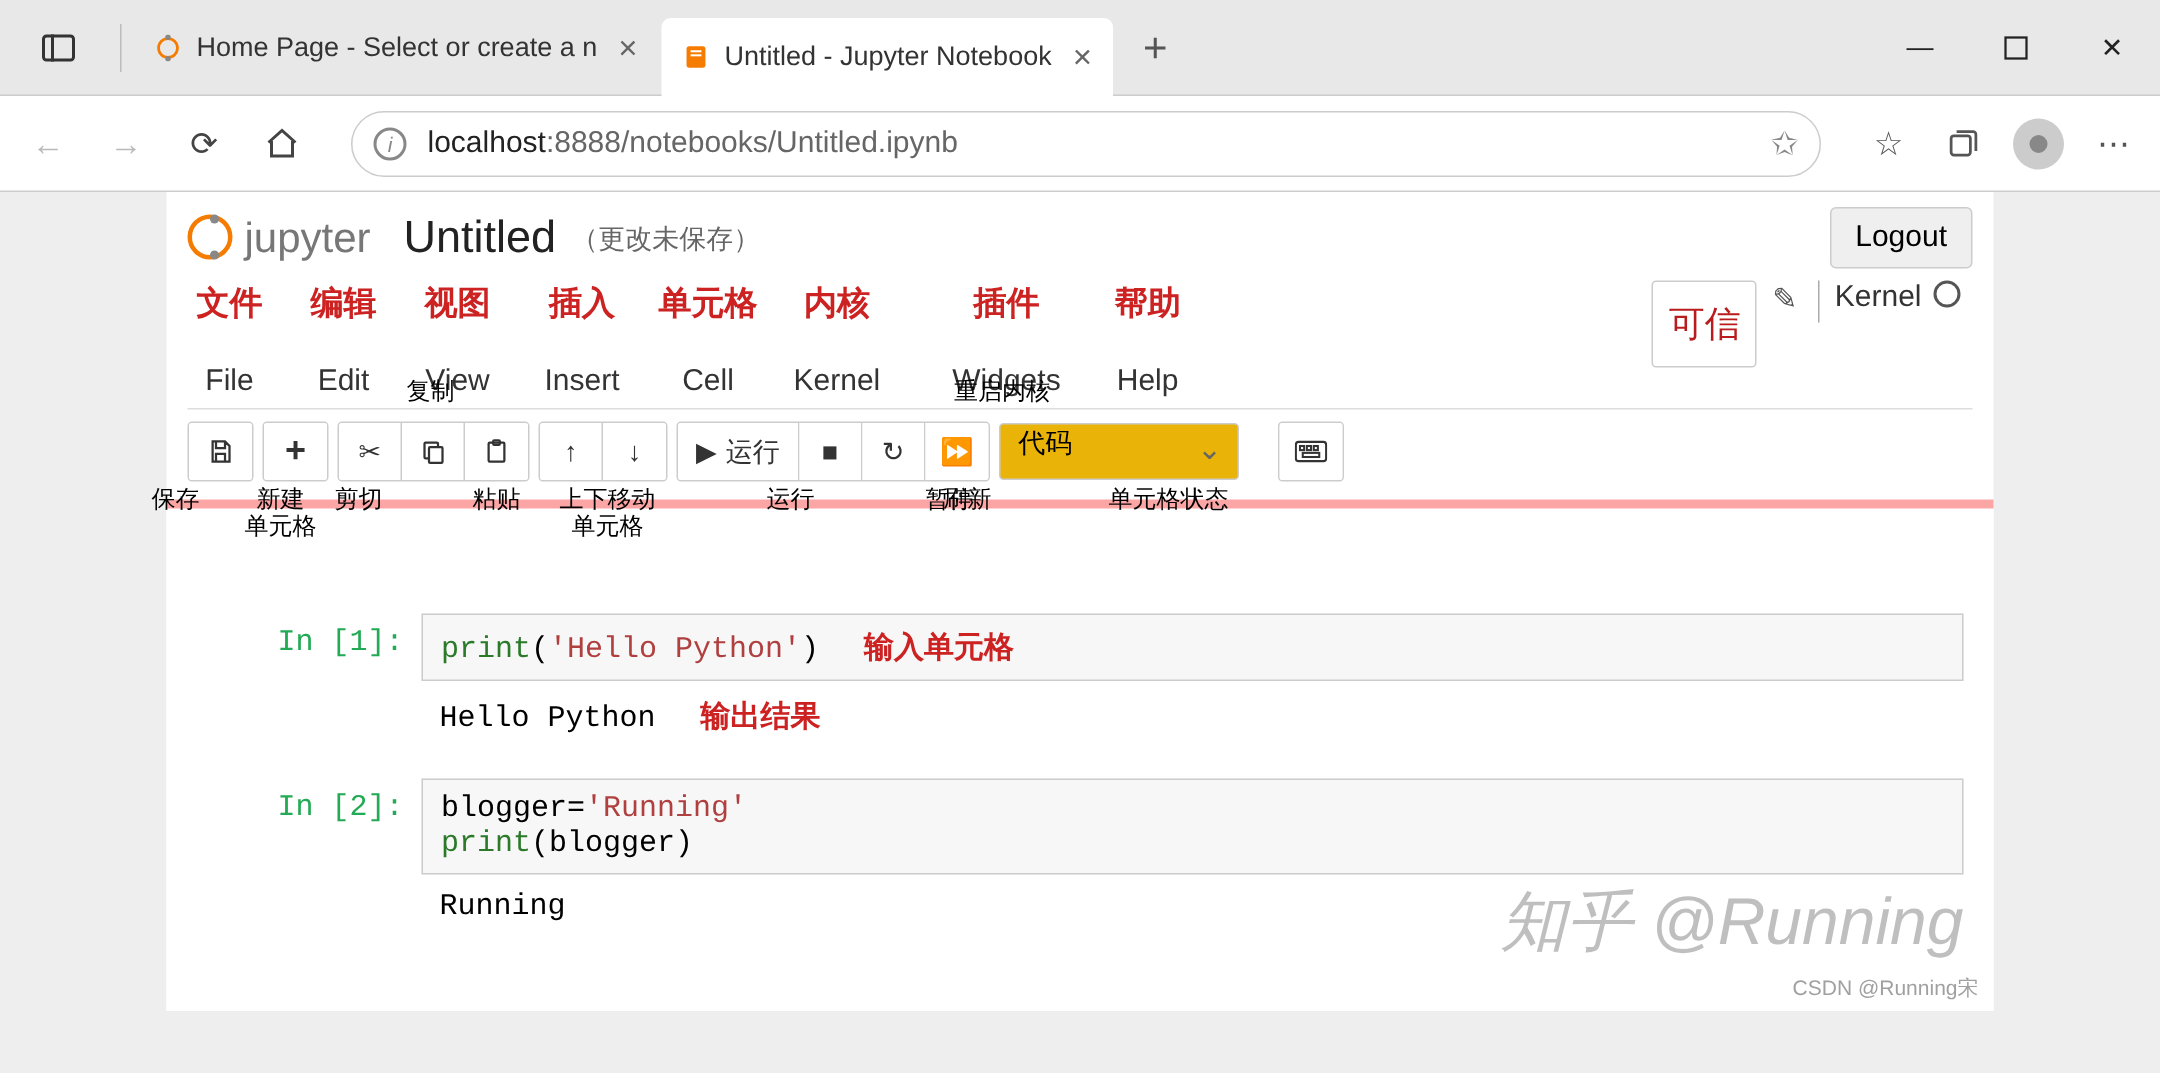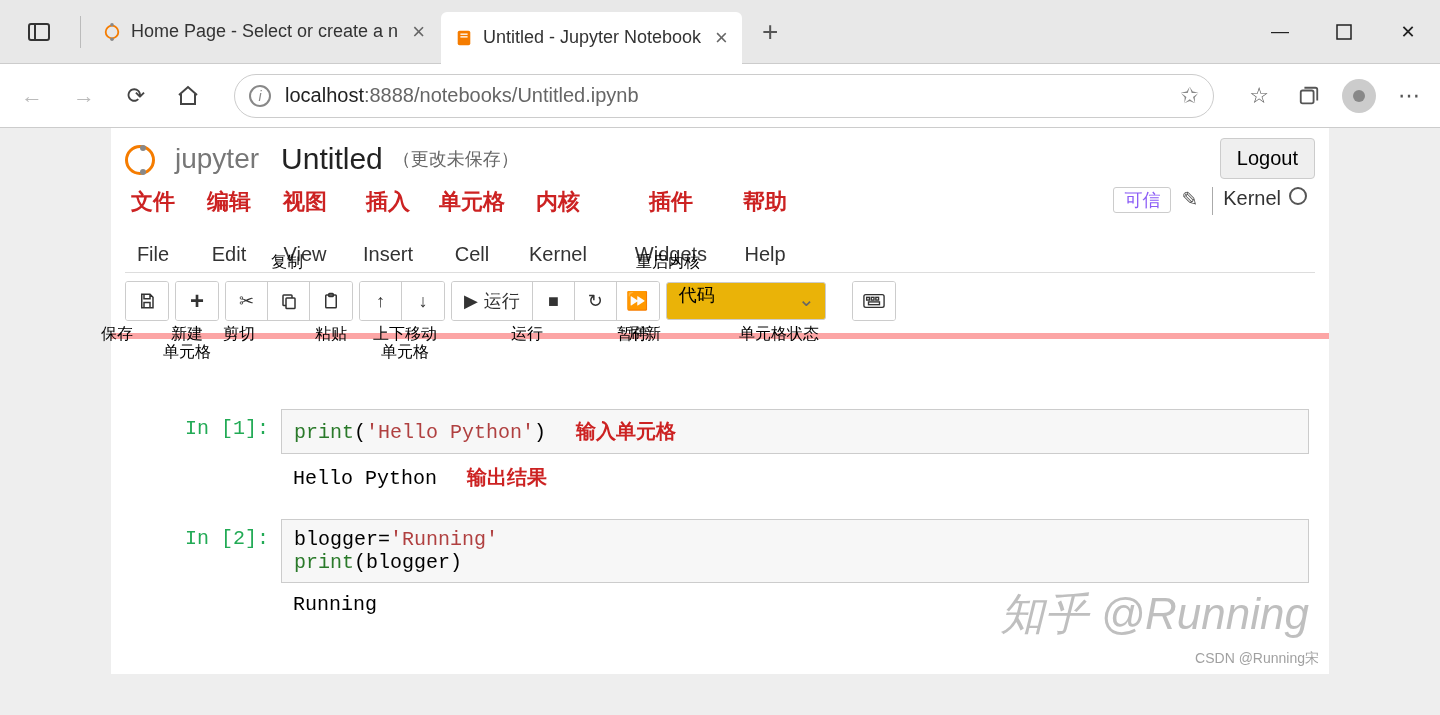--- a/index.html
+++ b/index.html
@@ -31,37 +31,37 @@
   .star { margin-left: auto; font-size: 22px; color: #888; }
   .tool-icon { width: 38px; height: 38px; display: flex; align-items: center; justify-content: center; color: #555; font-size: 22px; }
   .avatar { width: 34px; height: 34px; border-radius: 50%; background: #ccc; display: flex; align-items: center; justify-content: center; }
   .avatar-head { width: 12px; height: 12px; border-radius: 50%; background: #888; }
 
   
   .page { background: #eee; height: calc(715px - 128px); overflow: auto; }
   .container { width: 1218px; margin: 0 auto; background: #fff; position: relative; }
 
   .nb-header { display: flex; align-items: center; padding: 10px 14px 8px 14px; }
-  .logo { display: flex; align-items: flex-end; gap: 20px; }
+  .logo { display: flex; align-items: flex-start; gap: 8px; }
   .logo-circle { width: 30px; height: 30px; border: 3px solid #f57c00; border-radius: 50%; position: relative; }
   .logo-circle::before, .logo-circle::after { content: ""; position: absolute; width: 6px; height: 6px; background: #888; border-radius: 50%; }
   .logo-circle::before { top: -3px; left: 12px; }
   .logo-circle::after { bottom: -3px; left: 12px; }
   .logo-text { font-size: 28px; color: #777; }
   .nb-title { font-size: 30px; margin-left: 22px; color: #222; }
   .nb-status { font-size: 18px; color: #666; margin-left: 10px; }
   .logout { margin-left: auto; border: 1px solid #ccc; border-radius: 4px; padding: 8px 16px; font-size: 20px; }
 
   .menubar-wrap { position: relative; padding: 0 14px; }
   .menu-row { display: flex; align-items: flex-start; border-bottom: 1px solid #ddd; padding-bottom: 6px; }
   .menu-item { display: flex; flex-direction: column; align-items: center; gap: 2px; }
   .menu-cn { font-size: 22px; color: #c22; font-weight: 600; }
   .menu-en { font-size: 20px; color: #333; margin-top: 24px; }
   .menu-spacer { flex: 1; }
-  .trusted { border: 1px solid #ccc; padding: 0 10px; font-size: 18px; color: #8b5cf6; margin-right: 10px; border-radius: 3px; }
+  .trusted { border: 1px solid #ccc; padding: 12px 10px; font-size: 24px; color: #b91c1c; margin-right: 10px; border-radius: 3px; }
   .pencil { font-size: 20px; color: #555; margin-right: 14px; }
   .kernel-sep { width: 1px; height: 28px; background: #aaa; margin-right: 10px; }
   .kernel-label { font-size: 20px; color: #333; margin-right: 8px; }
   .kernel-circle { width: 18px; height: 18px; border: 2px solid #555; border-radius: 50%; margin-right: 8px; }
 
   .tbar-wrap { border-bottom: 6px solid #fca5a5; padding: 2px 14px 6px 14px; position: relative; }
   .tbar { display: flex; align-items: center; gap: 6px; padding: 6px 0; }
   .btn-grp { display: flex; border: 1px solid #ccc; border-radius: 3px; overflow: hidden; }
   .tbtn { min-width: 42px; height: 38px; display: flex; align-items: center; justify-content: center; font-size: 18px; color: #333; border-right: 1px solid #ccc; background: #fff; }
   .tbtn:last-child { border-right: none; }

